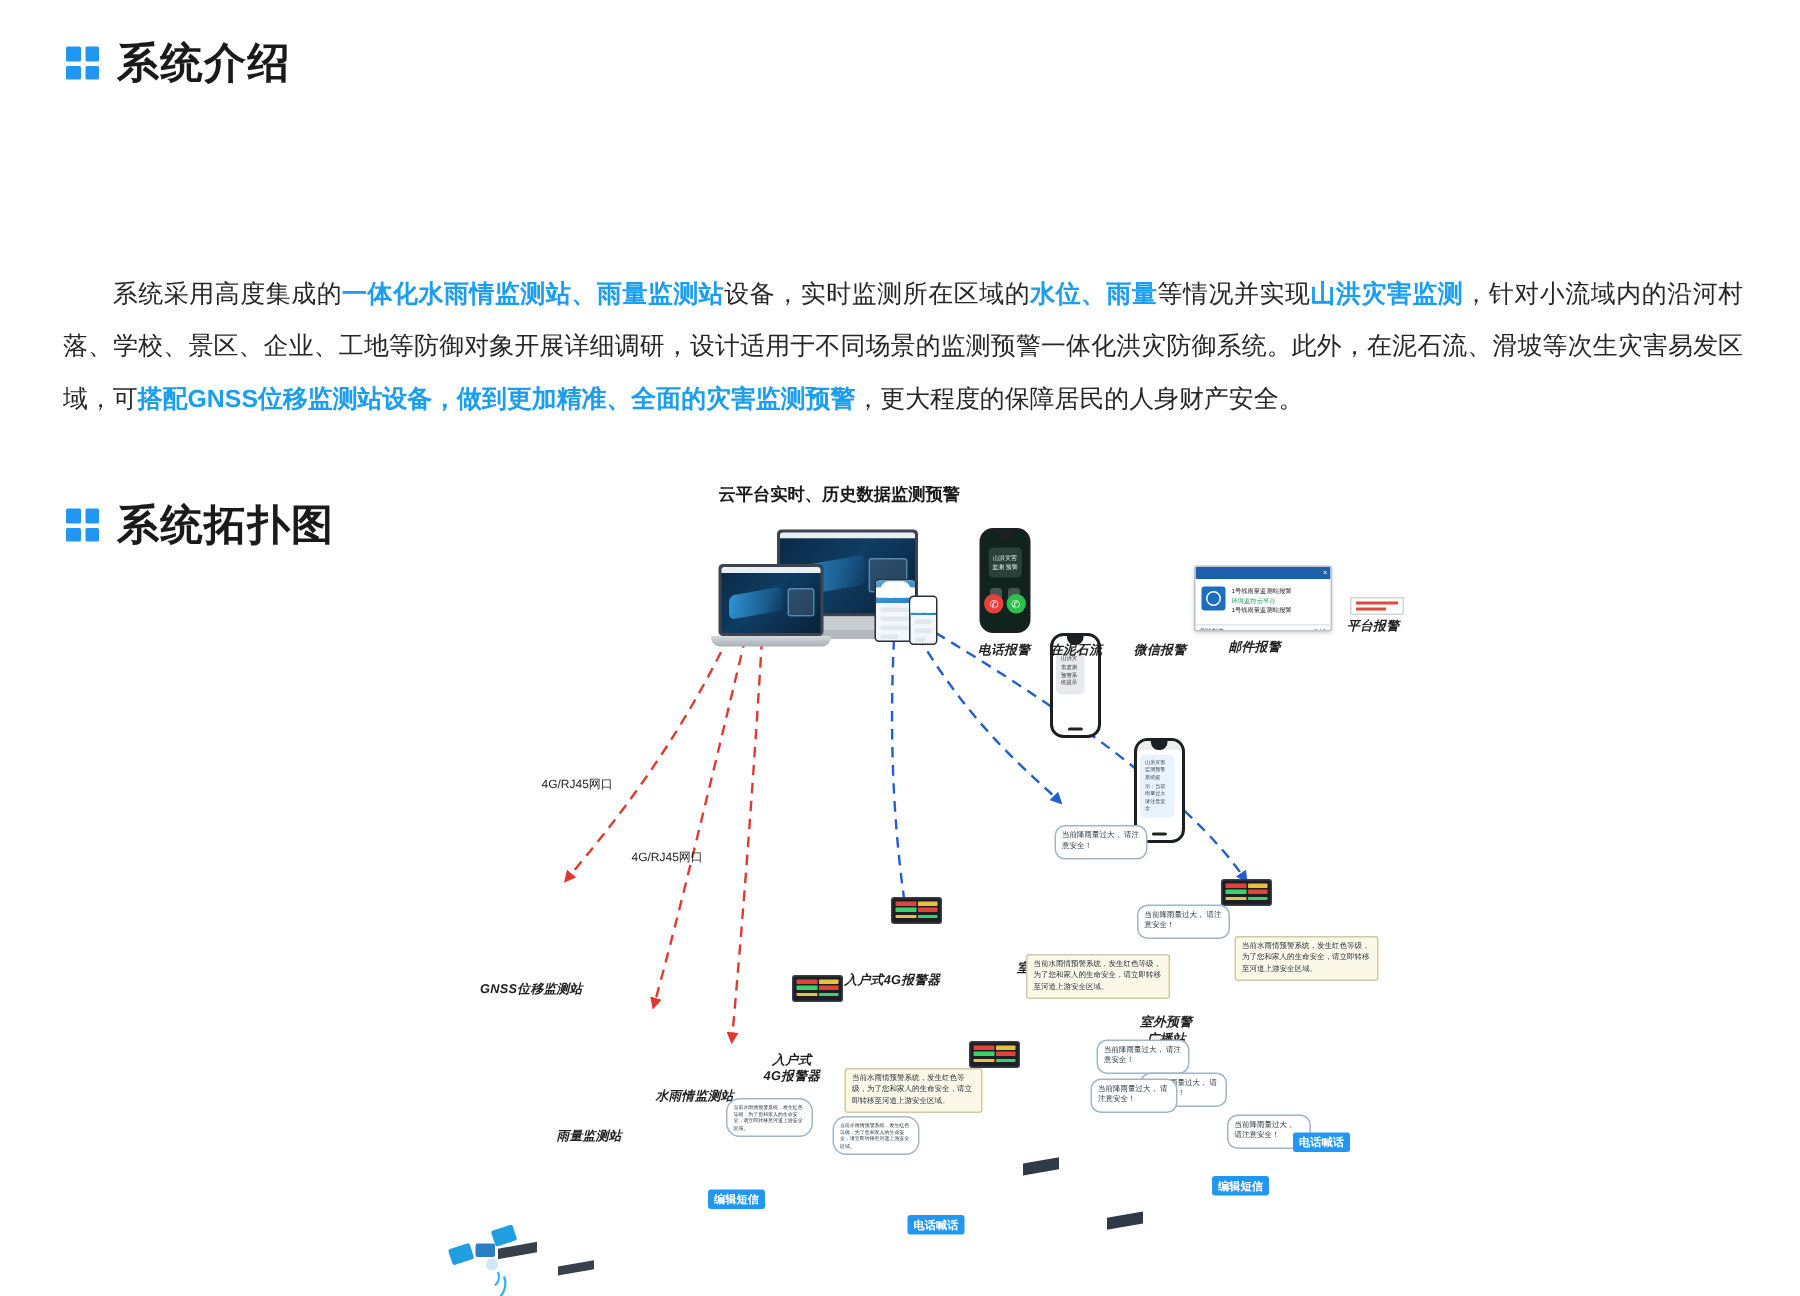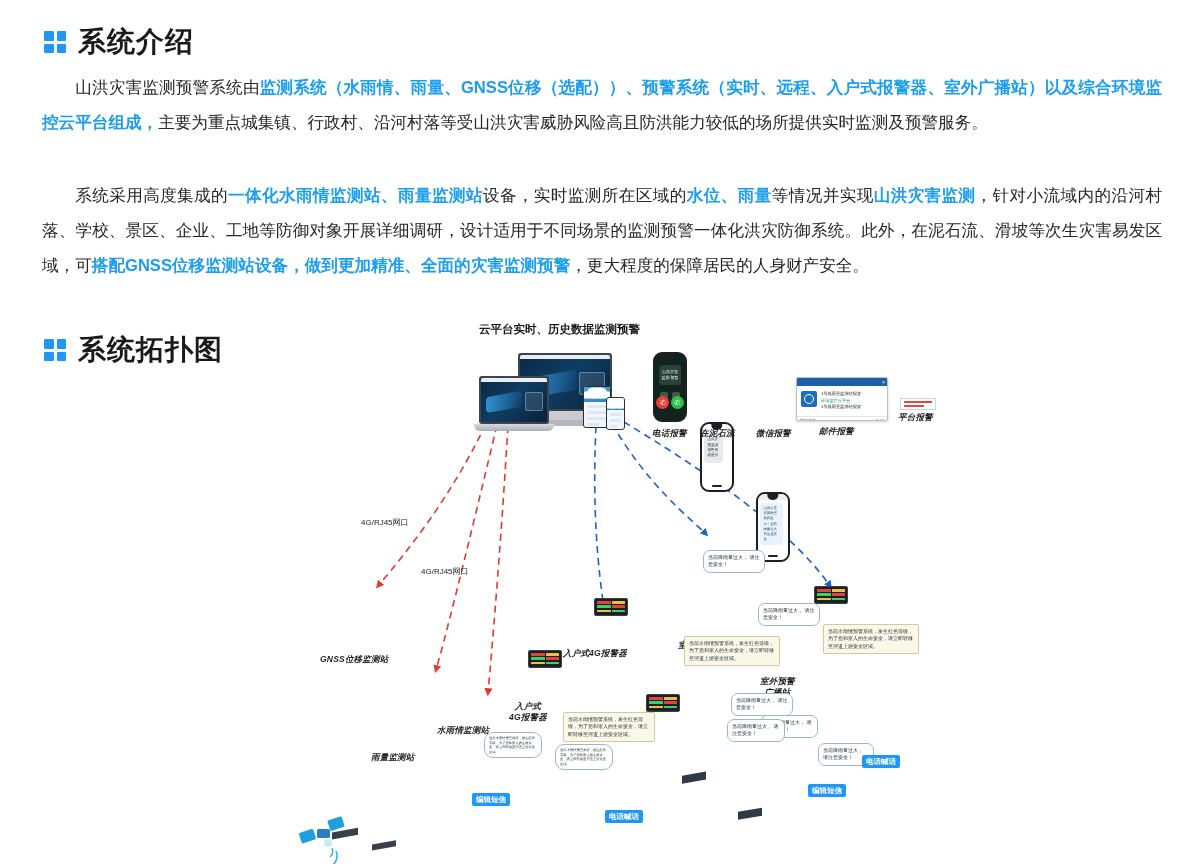--- a/index.html
+++ b/index.html
@@ -227,25 +227,20 @@
   <div class="section-head" style="left:44px; top:28px;">
     <span class="grid-icon">
         <i></i>
         <i></i>
         <i></i>
         <i></i>
       </span>
     <span class="section-title">系统介绍</span>
   </div>
 
-  <div class="copy" style="top:70px;">
-    <p>
-      <span>山洪灾害监测预警系统由</span><span class="hl">监测系统（水雨情、雨量、GNSS位移（选配））、预警系统（实时、远程、入户式报警器、室外广播站）以及综合环境监控云平台组成，</span><span>主要为重点城集镇、行政村、沿河村落等受山洪灾害威胁风险高且防洪能力较低的场所提供实时监测及预警服务。</span>
-    </p>
-  </div>
 
   <div class="copy" style="top:178px;">
     <p>
       <span>系统采用高度集成的</span><span class="hl">一体化水雨情监测站、雨量监测站</span><span>设备，实时监测所在区域的</span><span class="hl">水位、雨量</span><span>等情况并实现</span><span class="hl">山洪灾害监测</span><span>，针对小流域内的沿河村落、学校、景区、企业、工地等防御对象开展详细调研，设计适用于不同场景的监测预警一体化洪灾防御系统。此外，在泥石流、滑坡等次生灾害易发区域，可</span><span class="hl">搭配GNSS位移监测站设备，做到更加精准、全面的灾害监测预警</span><span>，更大程度的保障居民的人身财产安全。</span>
     </p>
   </div>
 
   <div class="section-head" style="left:44px; top:336px;text-align:right;">
     <span class="grid-icon">
         <i></i>

